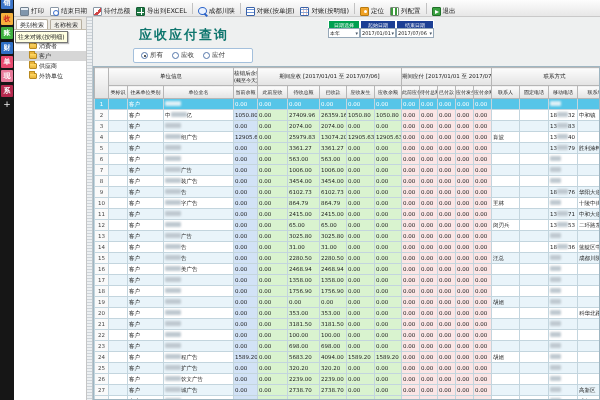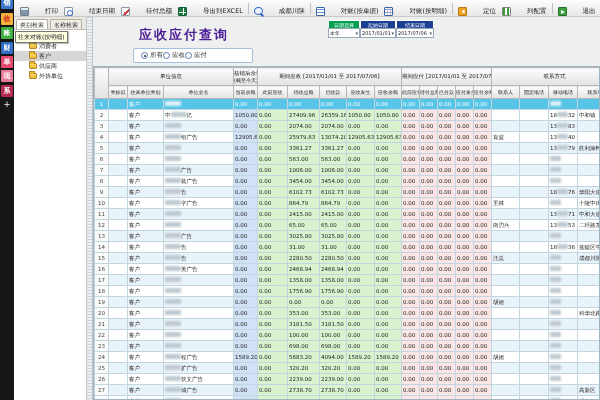--- a/index.html
+++ b/index.html
@@ -7,21 +7,21 @@
   .screen{position:relative;width:600px;height:400px;background:#eef0f0;overflow:hidden;
           font-family:"DejaVu Sans","Liberation Sans",sans-serif;cursor:default;}
   
   .modstrip{position:absolute;left:0;top:0;width:14px;height:400px;background:#161616;z-index:30;}
   .mod{position:absolute;left:1px;width:12px;height:12px;font-size:7px;line-height:12px;
        text-align:center;border-radius:1px;font-weight:bold;}
   
   .toolbar{position:absolute;left:14px;top:0;width:586px;height:17px;
            background:linear-gradient(180deg,#fdfdfd,#e7e7e7);border-bottom:1px solid #c9c9c9;
            display:flex;align-items:center;padding:0 3px;font-size:6.5px;color:#222;white-space:nowrap;}
-  .tbtn{display:inline-flex;align-items:center;gap:16px;padding:1px 3px;border-radius:2px;margin-top:6px;}
+  .tbtn{display:inline-flex;align-items:center;gap:2px;padding:1px 3px;border-radius:2px;margin-top:6px;}
   .tsep{width:1px;height:11px;background:#c2c2c2;margin:0 2px;flex:0 0 1px;}
   .ic{width:9px;height:9px;flex:0 0 9px;border-radius:1px;position:relative;display:inline-block;}
   .print-icon{background:linear-gradient(180deg,#e8eef4 0 2px,#8096ac 2px 7px,#cfd8e2 7px 9px);border:1px solid #70808f;}
   .print-preview-icon{background:#fff;border:1px solid #8a97a5;}
   .print-preview-icon::after{content:"";position:absolute;left:2px;top:2px;width:4px;height:4px;border:1px solid #3a6fd0;border-radius:50%;}
   .print-format-icon{background:linear-gradient(135deg,#fff 0 50%,#d04545 50% 72%,#fff 72%);border:1px solid #8a97a5;}
   .excel-export-icon{background:linear-gradient(#fff,#fff) 0 4px/9px 1px no-repeat,linear-gradient(#fff,#fff) 4px 0/1px 9px no-repeat,#1e7a45;border:1px solid #145c33;}
   .search-icon{border:1.5px solid #2a62c8;border-radius:50%;width:8px;height:8px;background:#eaf2ff;}
   .search-icon::after{content:"";position:absolute;width:4px;height:1.5px;background:#2a62c8;transform:rotate(45deg);right:-2.5px;bottom:-1px;}
   .reconcile-doc-icon{background:repeating-linear-gradient(0deg,#fff 0 2px,#6c94d8 2px 3px);border:1px solid #3a62a8;}
@@ -46,23 +46,23 @@
   .trow{position:absolute;display:flex;align-items:center;height:10px;font-size:6px;color:#222;white-space:nowrap;width:100%;}
   .trow.selected{background:#d6d6d6;}
   .fold{width:8px;height:6px;background:linear-gradient(#ffd966,#eab53a);border:1px solid #b98a20;border-radius:1px;position:relative;flex:0 0 8px;margin:0 2px 0 0;}
   .fold::before{content:"";position:absolute;top:-3px;left:-1px;width:4px;height:2px;background:#eab53a;border:1px solid #b98a20;border-bottom:none;border-radius:1px 1px 0 0;}
   .tooltip{position:absolute;left:1px;top:14px;background:#ffffe1;border:1px solid #767676;
            font-size:6px;line-height:8px;padding:1px 2px;color:#222;white-space:nowrap;z-index:40;box-shadow:1px 1px 1px rgba(0,0,0,.25);}
   .splitter{position:absolute;left:87px;top:17px;width:6px;height:383px;
             background:repeating-linear-gradient(180deg,#cdd3d8 0 1px,#edf0f2 1px 3px);border-right:1px solid #bcc4ca;z-index:10;}
   
   .main{position:absolute;left:93px;top:17px;width:507px;height:383px;background:#eef0f0;}
-  .page-title{position:absolute;left:46px;top:9px;font-size:13px;font-weight:bold;color:#4c1d95;letter-spacing:2px;}
+  .page-title{position:absolute;left:46px;top:9px;font-size:13px;font-weight:bold;color:#0f766e;letter-spacing:2px;}
   .radiobox{position:absolute;left:40px;top:31px;width:120px;height:15px;background:#fff;border:1px solid #a4c0dc;
-            border-radius:2px;display:flex;align-items:center;padding:0 7px;font-size:6.5px;color:#333;}
+            border-radius:2px;display:flex;align-items:center;gap:9px;padding:0 7px;font-size:6.5px;color:#333;}
   .ritem{display:inline-flex;align-items:center;gap:2px;white-space:nowrap;}
   .rad{width:7px;height:7px;border:1px solid #5577aa;border-radius:50%;position:relative;flex:0 0 7px;background:#fff;}
   .rad.on::after{content:"";position:absolute;left:1.5px;top:1.5px;width:2.5px;height:2.5px;background:#222;border-radius:50%;}
   
   .gridwrap{position:absolute;left:0;top:49px;width:507px;height:334px;overflow:hidden;background:#fff;border:1px solid #9fb6c2;}
   table.grid{border-collapse:collapse;table-layout:fixed;width:523px;}
   .grid th{background:linear-gradient(180deg,#fcfcfc,#e3e3e3);border:1px solid #b6b6b6;font-weight:normal;
            color:#222;text-align:center;overflow:hidden;white-space:nowrap;padding:0;}
   .grid .grow th{height:18px;font-size:5.5px;}
   .grid .hrow th{height:13px;font-size:5px;}

